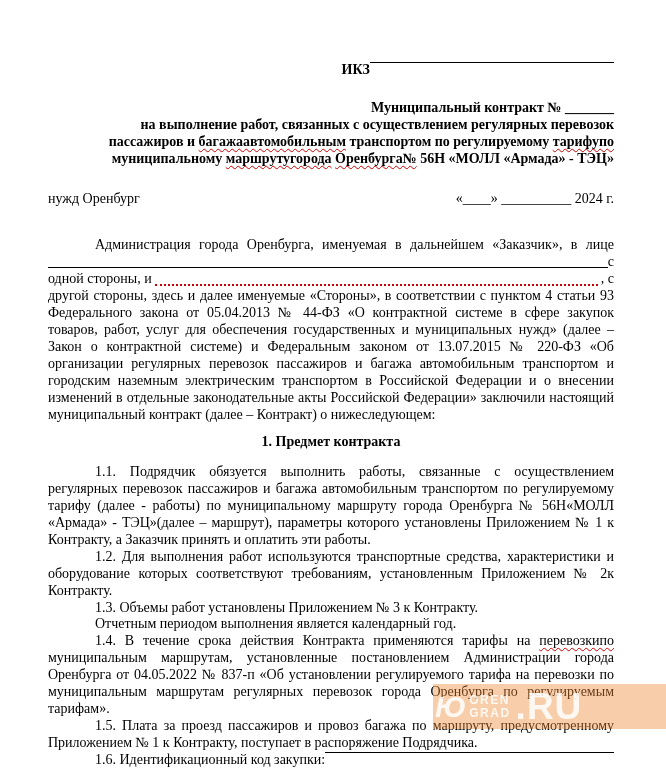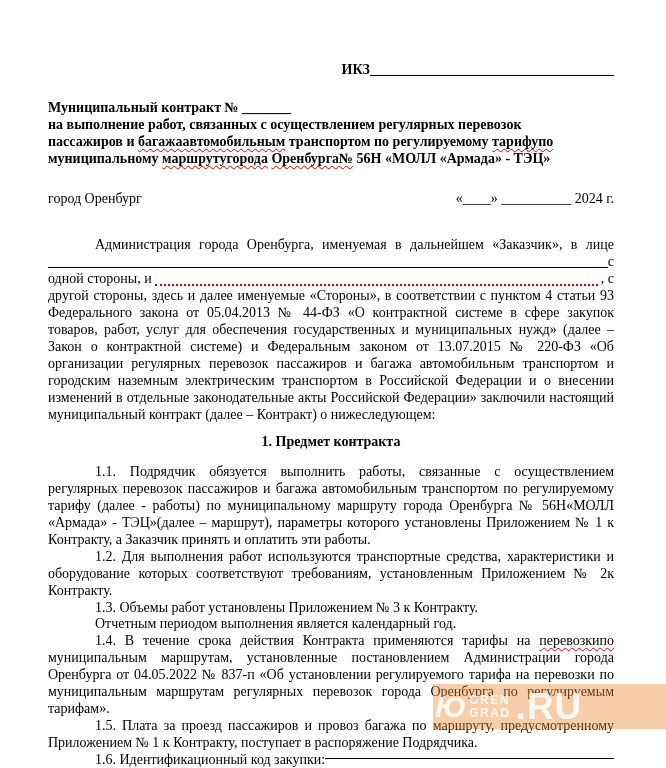--- a/index.html
+++ b/index.html
@@ -15,25 +15,25 @@
     position: relative;
     width: 666px; height: 768px;
     box-sizing: border-box;
     padding: 62px 52px 0 48px;
     overflow: hidden;
     background: #ffffff;
   }
   .b { font-weight: bold; }
 
   
-  .ikz-line { display: flex; justify-content: flex-end; align-items: flex-end; }
+  .ikz-line { display: flex; justify-content: flex-end; align-items: flex-start; }
   .ikz-blank { width: 244px; border-bottom: 1px solid #000; margin-bottom: 3px; }
 
   
-  .title { margin-top: 21px; text-align: left; font-weight: bold; }
+  .title { margin-top: 21px; text-align: right; font-weight: bold; }
 
   
   .sq {
     text-decoration-line: underline;
     text-decoration-style: wavy;
     text-decoration-color: #cc0000;
     text-decoration-thickness: 1px;
     text-underline-offset: 2px;
     text-decoration-skip-ink: none;
   }
@@ -53,21 +53,21 @@
     border-bottom: 2px dotted #cc0000;
     margin: 0 3px 2px 3px;
   }
   .just { text-align: justify; }
 
   
   .heading { margin-top: 11px; margin-bottom: 13px; text-align: center; font-weight: bold; }
 
   
   .para { text-align: justify; text-indent: 47px; }
-  .para-fill { display: flex; align-items: center; padding-left: 47px; }
+  .para-fill { display: flex; align-items: flex-start; padding-left: 47px; }
   .para-fill > span:first-child { white-space: pre; }
 
   
   .watermark {
     position: absolute;
     left: 433px; top: 684px;
     width: 233px; height: 45px;
     background: rgba(237, 138, 51, 0.42);
     display: flex;
     align-items: center;
@@ -97,21 +97,21 @@
   </div>
 
   <div class="title">
     <div>Муниципальный контракт № _______</div>
     <div>на выполнение работ, связанных с осуществлением регулярных перевозок</div>
     <div><span>пассажиров и </span><span class="sq">багажаавтомобильным</span><span> транспортом по регулируемому </span><span class="sq">тарифупо</span></div>
     <div><span>муниципальному </span><span class="sq">маршрутугорода</span><span>&nbsp;</span><span class="sq">Оренбурга№</span><span> 56Н «МОЛЛ «Армада» - ТЭЦ»</span></div>
   </div>
 
   <div class="dateline">
-    <span>город Оренбург</span>
+    <span>нужд Оренбург</span>
     <span>«____» __________ 2024 г.</span>
   </div>
 
   <div class="preamble">
     <div class="jline indent">Администрация города Оренбурга, именуемая в дальнейшем «Заказчик», в лице</div>
     <div class="fill-line">
       <span class="u-fill"></span>
         <span>с</span>
     </div>
     <div class="fill-line">

